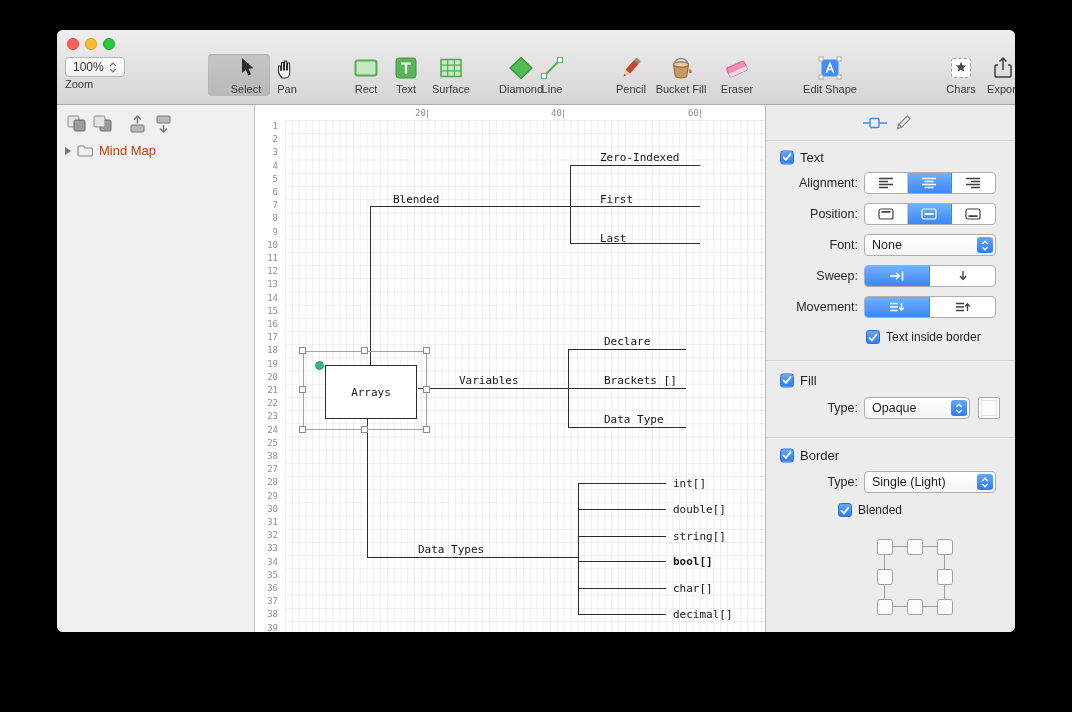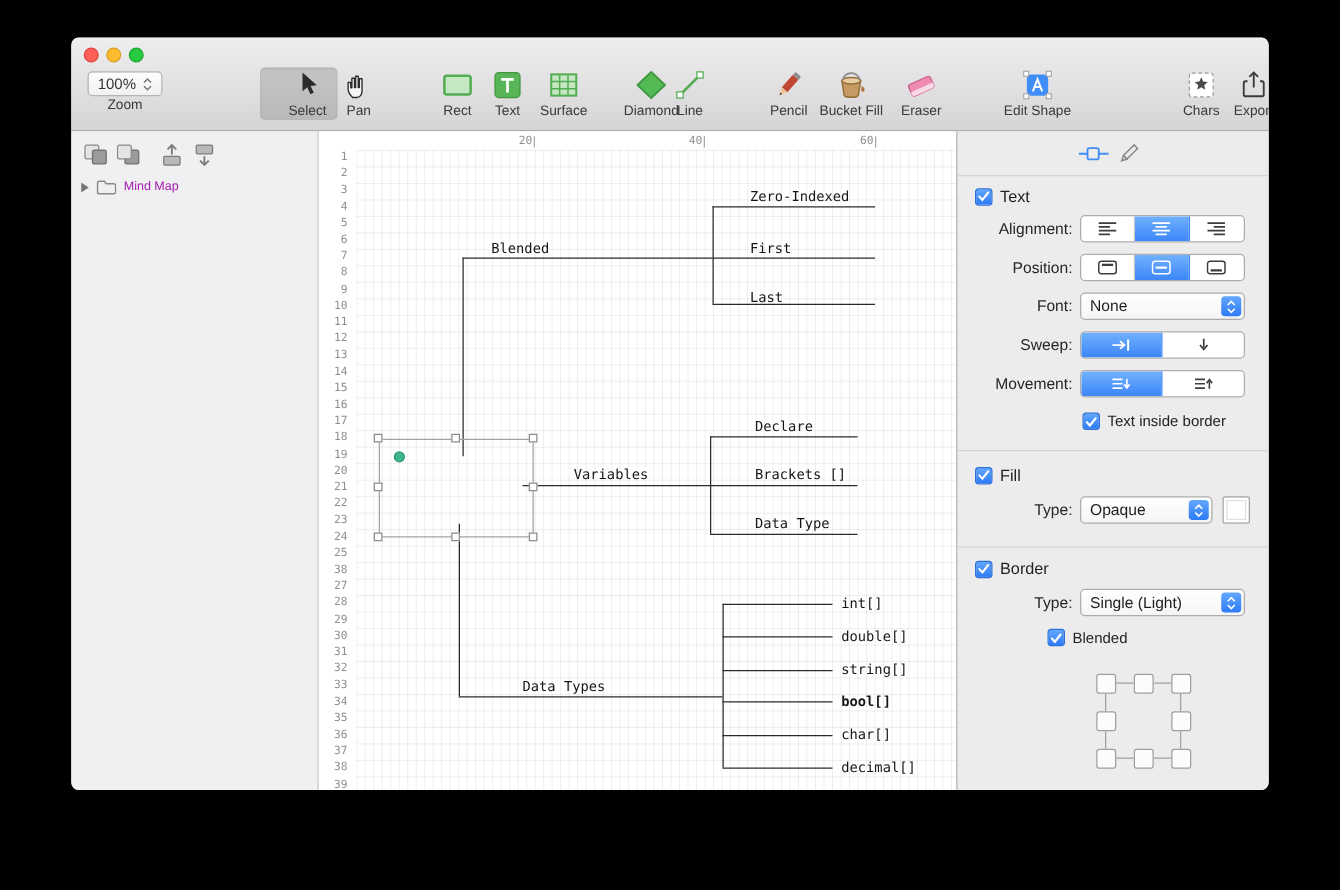--- a/index.html
+++ b/index.html
@@ -9,32 +9,32 @@
           overflow:hidden;background:#ececec;
           box-shadow:0 25px 60px rgba(0,0,0,.65),0 0 0 1px rgba(0,0,0,.4);}
   
   .toolbar{position:absolute;left:0;top:0;width:958px;height:75px;
            background:linear-gradient(#efeeef,#d6d4d6);border-bottom:1px solid #adabad;box-sizing:border-box;}
   .tl{position:absolute;left:10px;top:8px;display:flex;gap:6px;}
   .tl span{width:12px;height:12px;border-radius:50%;box-sizing:border-box;}
   .tl-red{background:#ff5f57;border:1px solid #e0443e;}
   .tl-yellow{background:#febb2e;border:1px solid #d89e24;}
   .tl-green{background:#28c840;border:1px solid #1aab29;}
-  .zoomg{position:absolute;left:8px;top:27px;width:70px;text-align:center;}
+  .zoomg{position:absolute;left:8px;top:27px;width:70px;}
   .zoombox{height:20px;background:linear-gradient(#fdfdfd,#f1f1f1);border:1px solid #b5b5b5;border-radius:4px;
            display:inline-flex;align-items:center;gap:5px;padding:0 7px;font-size:12px;color:#333;box-sizing:border-box;}
   .tool{position:absolute;top:24px;text-align:center;padding-left:14px;}
   .tool.selected{background:rgba(0,0,0,.14);border-radius:4px;box-shadow:inset 0 1px 2px rgba(0,0,0,.12);}
   .ticon{height:28px;display:flex;align-items:center;justify-content:center;}
   .tlabel{font-size:11px;color:#3a3a3a;margin-top:1px;line-height:13px;}
   
   .sidebar{position:absolute;left:0;top:75px;width:198px;height:527px;background:#f0eff1;
            border-right:1px solid #c4c3c5;box-sizing:border-box;}
   .arr{position:absolute;top:10px;}
-  .tree{position:absolute;top:38px;left:8px;display:flex;align-items:center;gap:6px;font-size:10px;color:#a21caf;}
+  .tree{position:absolute;top:38px;left:8px;display:flex;align-items:center;gap:6px;font-size:13px;color:#c2410c;}
   .disc{width:0;height:0;border-left:6px solid #757575;border-top:4.5px solid transparent;border-bottom:4.5px solid transparent;}
   
   .canvas{position:absolute;left:198px;top:75px;width:510px;height:527px;background:#fff;overflow:hidden;}
   .gridbg{position:absolute;left:30px;top:15px;width:480px;height:512px;
           background-image:linear-gradient(to right,rgba(110,125,140,.13) 1px,transparent 1px),
                            linear-gradient(to bottom,rgba(110,125,140,.13) 1px,transparent 1px);
           background-size:6.8px 13.2px;}
   .rt{position:absolute;top:2px;display:flex;align-items:flex-end;gap:1px;
       font:9px "DejaVu Sans Mono",monospace;color:#8f8f8f;height:11px;}
   .tick{width:1px;height:9px;background:#a8a8a8;}
@@ -348,20 +348,23 @@
     <div class="dl" style="left:349px;top:275px;">Brackets []</div>
     <div class="dl" style="left:349px;top:314px;">Data Type</div>
     <div class="dl" style="left:163px;top:444px;">Data Types</div>
     <div class="dl" style="left:418px;top:378px;">int[]</div>
     <div class="dl" style="left:418px;top:404px;">double[]</div>
     <div class="dl" style="left:418px;top:431px;">string[]</div>
     <div class="dl" style="left:418px;top:456px;font-weight:bold;">bool[]</div>
     <div class="dl" style="left:418px;top:483px;">char[]</div>
     <div class="dl" style="left:418px;top:509px;">decimal[]</div>
 
+    <div class="shape-box">
+        <span>Arrays</span>
+      </div>
     <div class="selrect"></div>
     <div class="hd" style="left:44px;top:242px;"></div>
     <div class="hd" style="left:106px;top:242px;"></div>
     <div class="hd" style="left:168px;top:242px;"></div>
     <div class="hd" style="left:44px;top:281px;"></div>
     <div class="hd" style="left:168px;top:281px;"></div>
     <div class="hd" style="left:44px;top:321px;"></div>
     <div class="hd" style="left:106px;top:321px;"></div>
     <div class="hd" style="left:168px;top:321px;"></div>
     <div class="gdot"></div>

